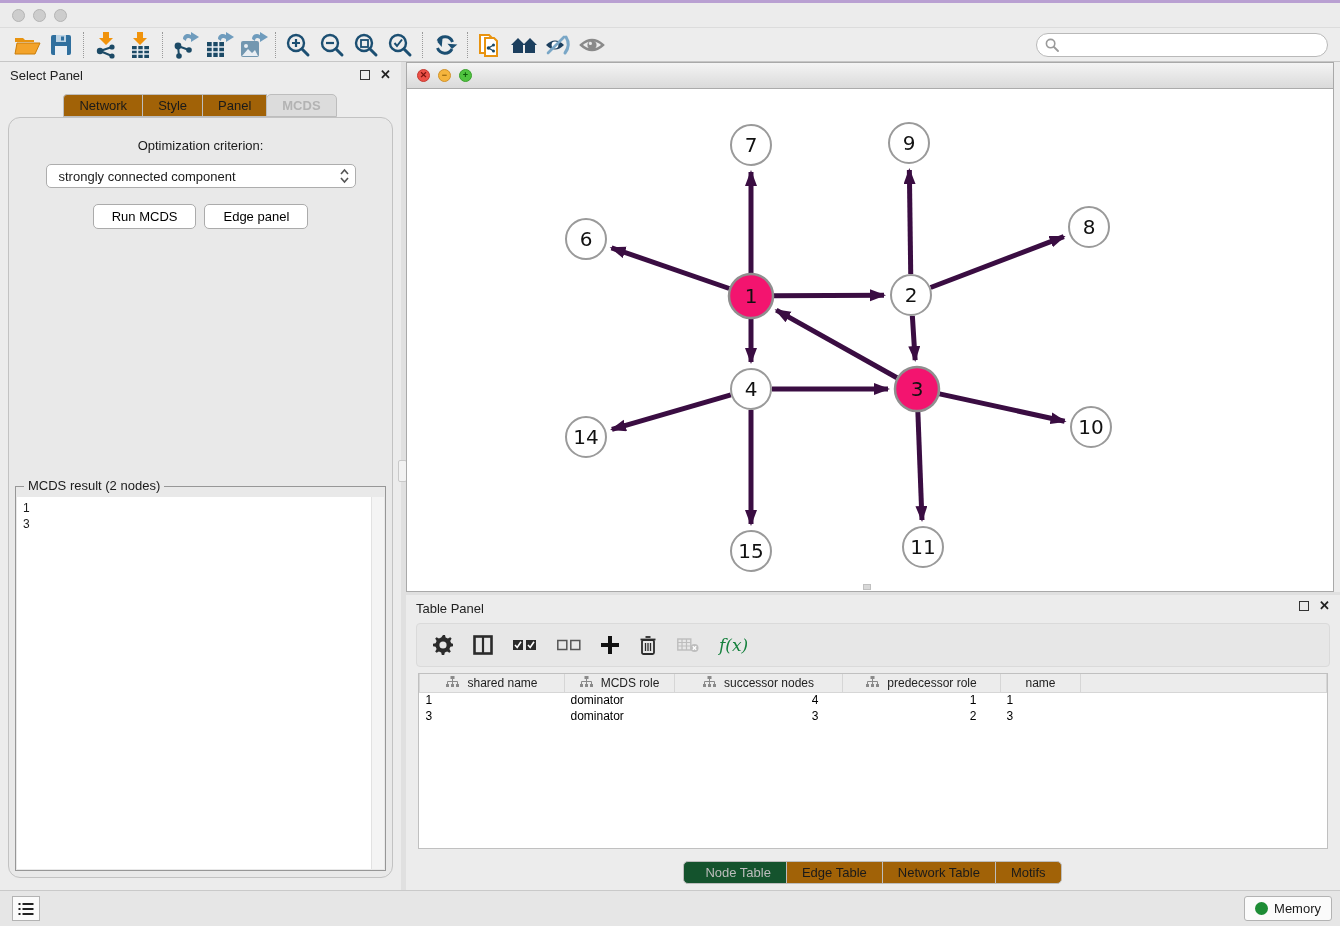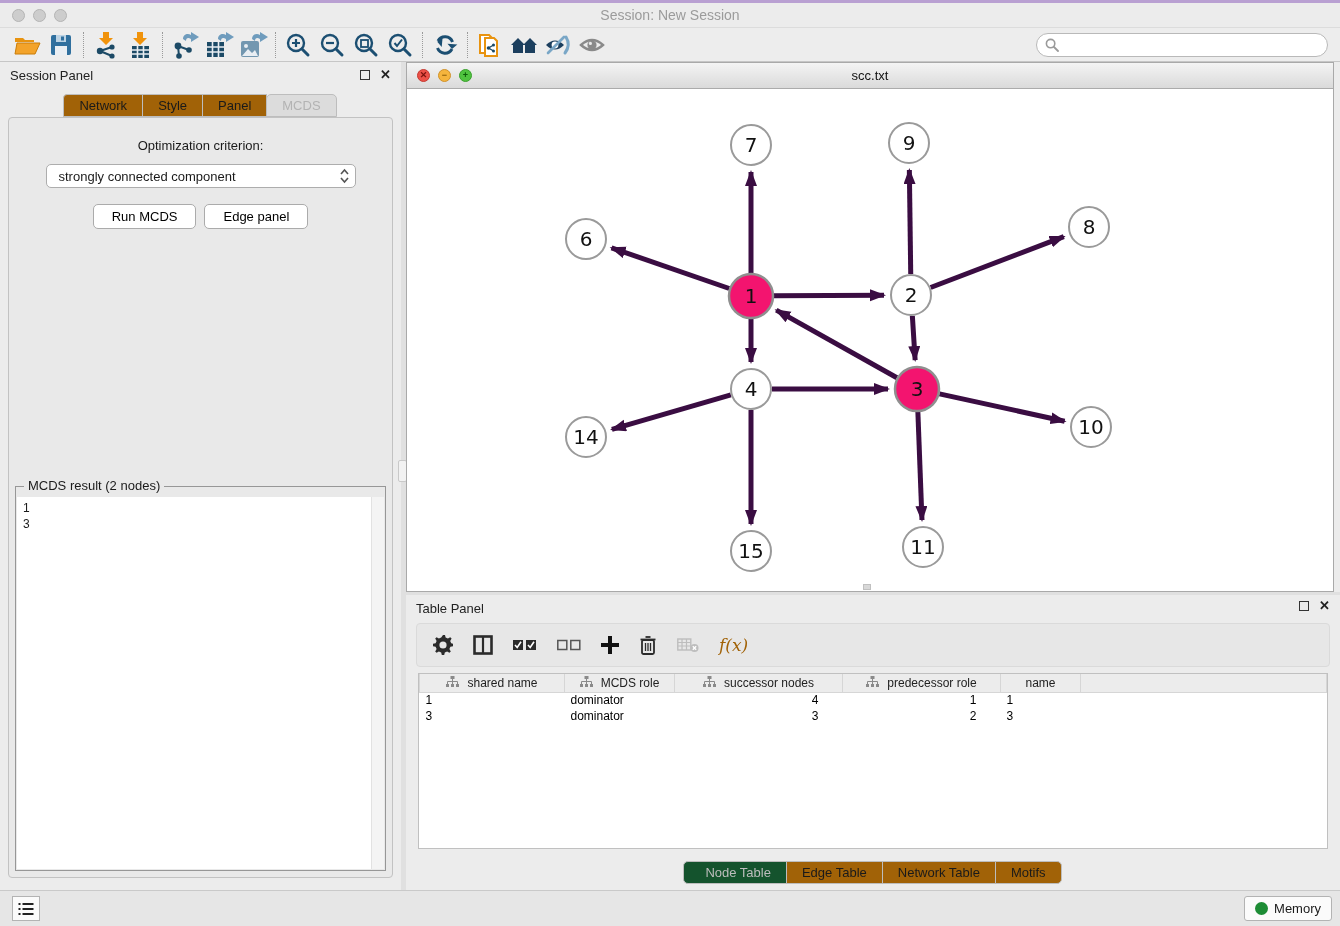--- a/index.html
+++ b/index.html
@@ -28,23 +28,23 @@
 
   
   #control-panel { left:0; top:62px; width:401px; height:828px; background:#ececec; }
   .panel-head { height:26px; display:flex; align-items:center; padding:0 10px; font-size:13px; color:#222; }
   .panel-head .sp { flex:1; }
   .mini-float { width:10px; height:10px; border:1.5px solid #333; margin-right:10px; cursor:pointer; }
   .mini-close { font-size:13px; font-weight:bold; color:#222; cursor:pointer; line-height:10px; }
   .cp-tabs { display:flex; justify-content:center; margin-top:6px; position:relative; z-index:2; }
   .tab { font-size:13px; padding:3px 15px; background:#a16207; border:1px solid #bdbdbd; margin-left:-1px; cursor:pointer; }
   .tab.first { border-radius:4px 0 0 0; }
-  .tab.disabled-active { background:#dcdcdc; color:#b3b3b3; border-radius:5px 5px 0 0; }
+  .tab.disabled-active { background:#dcdcdc; color:#b3b3b3; border-radius:5px 5px 0 0;font-weight:bold; }
   #cp-box { position:absolute; left:8px; right:8px; top:55px; bottom:12px;
-    border:1px solid #c2c2c2; border-radius:4px; background:#e9e9e9; }
+    border:1px solid #c2c2c2; border-radius:12px; background:#e9e9e9; }
   #opt-label { text-align:center; margin-top:20px; font-size:13px; }
   #criterion { margin:11px auto 0 auto; width:310px; height:24px; background:#fff;
     border:1px solid #adadad; border-radius:5px; display:flex; align-items:center;
     padding:0 6px 0 12px; font-size:13px; cursor:pointer; }
   #criterion .sp { flex:1; }
   .cp-buttons { display:flex; justify-content:center; gap:8px; margin-top:16px; }
   .btn { background:#fff; border:1px solid #ababab; border-radius:5px; font-size:13px;
     padding:4px 18px; cursor:pointer; font-family:inherit; }
   #mcds-result { position:absolute; left:6px; right:6px; top:368px; bottom:6px;
     border:1px solid #979797; background:#e9e9e9; }
@@ -75,21 +75,21 @@
   #graph-svg { position:absolute; left:0; top:0; }
   #canvas-grip { position:absolute; left:456px; bottom:1px; width:8px; height:6px;
     background:#d8d8d8; border:1px solid #c0c0c0; }
 
   
   #table-panel { left:406px; top:595px; width:934px; height:295px; background:#ececec; }
   #tp-toolbar { margin:2px 10px 0 10px; height:44px; background:#e7e7e7;
     border:1px solid #dadada; border-radius:4px; display:flex; align-items:center; gap:20px; padding-left:16px; }
   .tp-icon { display:flex; align-items:center; justify-content:center; cursor:pointer; }
   .tp-icon.disabled { cursor:default; }
-  .fx-label { font-family:"DejaVu Serif",serif; font-style:italic; font-size:17px; color:#a16207; }
+  .fx-label { font-family:"DejaVu Serif",serif; font-style:italic; font-size:17px; color:#15803d; }
   #node-table-wrap { margin:6px 12px 0 12px; height:176px; background:#fff;
     border:1px solid #c0c0c0; overflow:hidden; }
   table { border-collapse:collapse; width:100%; table-layout:fixed; }
   thead th { background:#ececec; border:1px solid #d6d6d6; border-top:none; height:18px;
     font-size:12px; font-weight:normal; color:#222; text-align:center; cursor:pointer; }
   thead th .th-inner { display:flex; align-items:center; justify-content:center; gap:8px; }
   tbody td { font-size:12px; height:16px; padding:0 6px; color:#000; background:#fff; cursor:text; }
   tbody td.r { text-align:right; padding-right:24px; }
   #tp-tabs { position:absolute; left:0; right:0; bottom:6px; display:flex; justify-content:center; }
   #tp-tabs .tab.first { border-radius:5px 0 0 5px; }
@@ -111,21 +111,20 @@
 <body>
 
 <div class="abs" id="top-strip"></div>
 
 <div class="abs" id="titlebar">
   <div class="tl-dots">
     <span class="tl-dot"></span>
     <span class="tl-dot"></span>
     <span class="tl-dot"></span>
   </div>
-  <div id="window-title">Session: New Session</div>
 </div>
 
 <div class="abs" id="toolbar">
 
   <span class="tb-icon">
     <svg width="27" height="24" viewBox="0 0 27 24">
       <path d="M1 5 L9 5 L11 7 L20 7 L20 9 L1 9 Z" fill="#e8930f"></path>
       <path d="M3 10 L26 10 L21 21 L1 21 Z" fill="#f3a32a" stroke="#c97d08" stroke-width="1"></path>
     </svg>
   </span>
@@ -259,21 +258,21 @@
 <div class="abs" id="search-wrap">
   <svg width="14" height="14" viewBox="0 0 14 14">
     <circle cx="5.6" cy="5.6" r="4.2" fill="none" stroke="#9a9a9a" stroke-width="1.6"></circle>
     <path d="M9 9 L13 13" stroke="#9a9a9a" stroke-width="1.8" stroke-linecap="round"></path>
   </svg>
   <input placeholder="" style="">
 </div>
 
 <div class="abs" id="control-panel">
   <div class="panel-head">
-    <span>Session Panel</span>
+    <span>Select Panel</span>
     <span class="sp"></span>
     <span class="mini-float"></span>
     <span class="mini-close">✕</span>
   </div>
   <div class="cp-tabs" id="cp-tabs">
       <div class="tab first">Network</div>
       <div class="tab">Style</div>
       <div class="tab">Panel</div>
       <div class="tab disabled-active">MCDS</div>
     </div>
@@ -307,21 +306,20 @@
 </div>
 <div class="abs" id="h-split"></div>
 
 <div class="abs" id="net-window">
   <div id="net-titlebar">
     <div class="tl-dots" style="margin-left:10px;">
       <span class="light red">✕</span>
       <span class="light yellow">−</span>
       <span class="light green">+</span>
     </div>
-    <div id="net-title">scc.txt</div>
   </div>
   <div id="net-canvas">
     <svg id="graph-svg" width="926" height="502">
         <defs>
           <marker id="arrow" markerUnits="userSpaceOnUse" markerWidth="20" markerHeight="16" refX="14" refY="6" orient="auto">
             <path d="M0,0 L16,6 L0,12 Z" fill="#3a0d42"></path>
           </marker>
         </defs>
         <line x1="344" y1="184" x2="344" y2="83" stroke="#3a0d42" stroke-width="5" marker-end="url(#arrow)"></line>
         <line x1="322.2606252742353" y1="199.4900341856449" x2="204.52013554763684" y2="158.8160468255473" stroke="#3a0d42" stroke-width="5" marker-end="url(#arrow)"></line>

